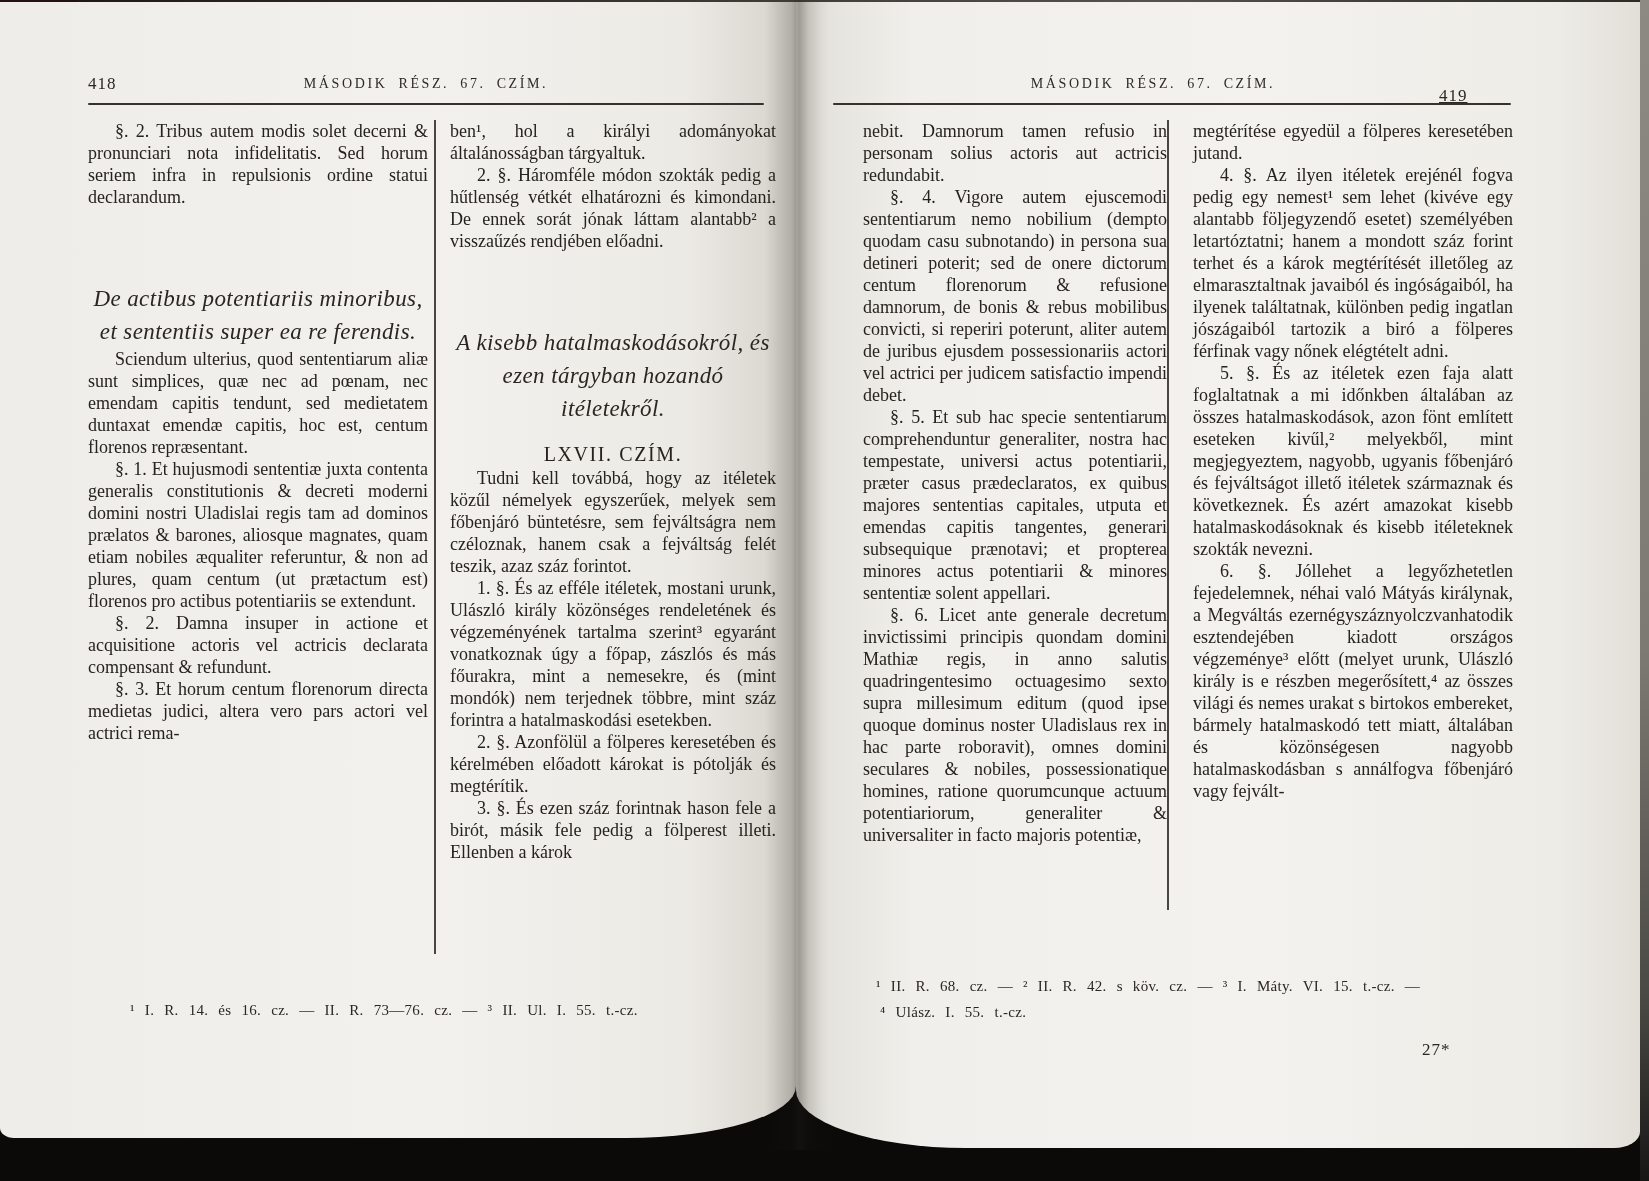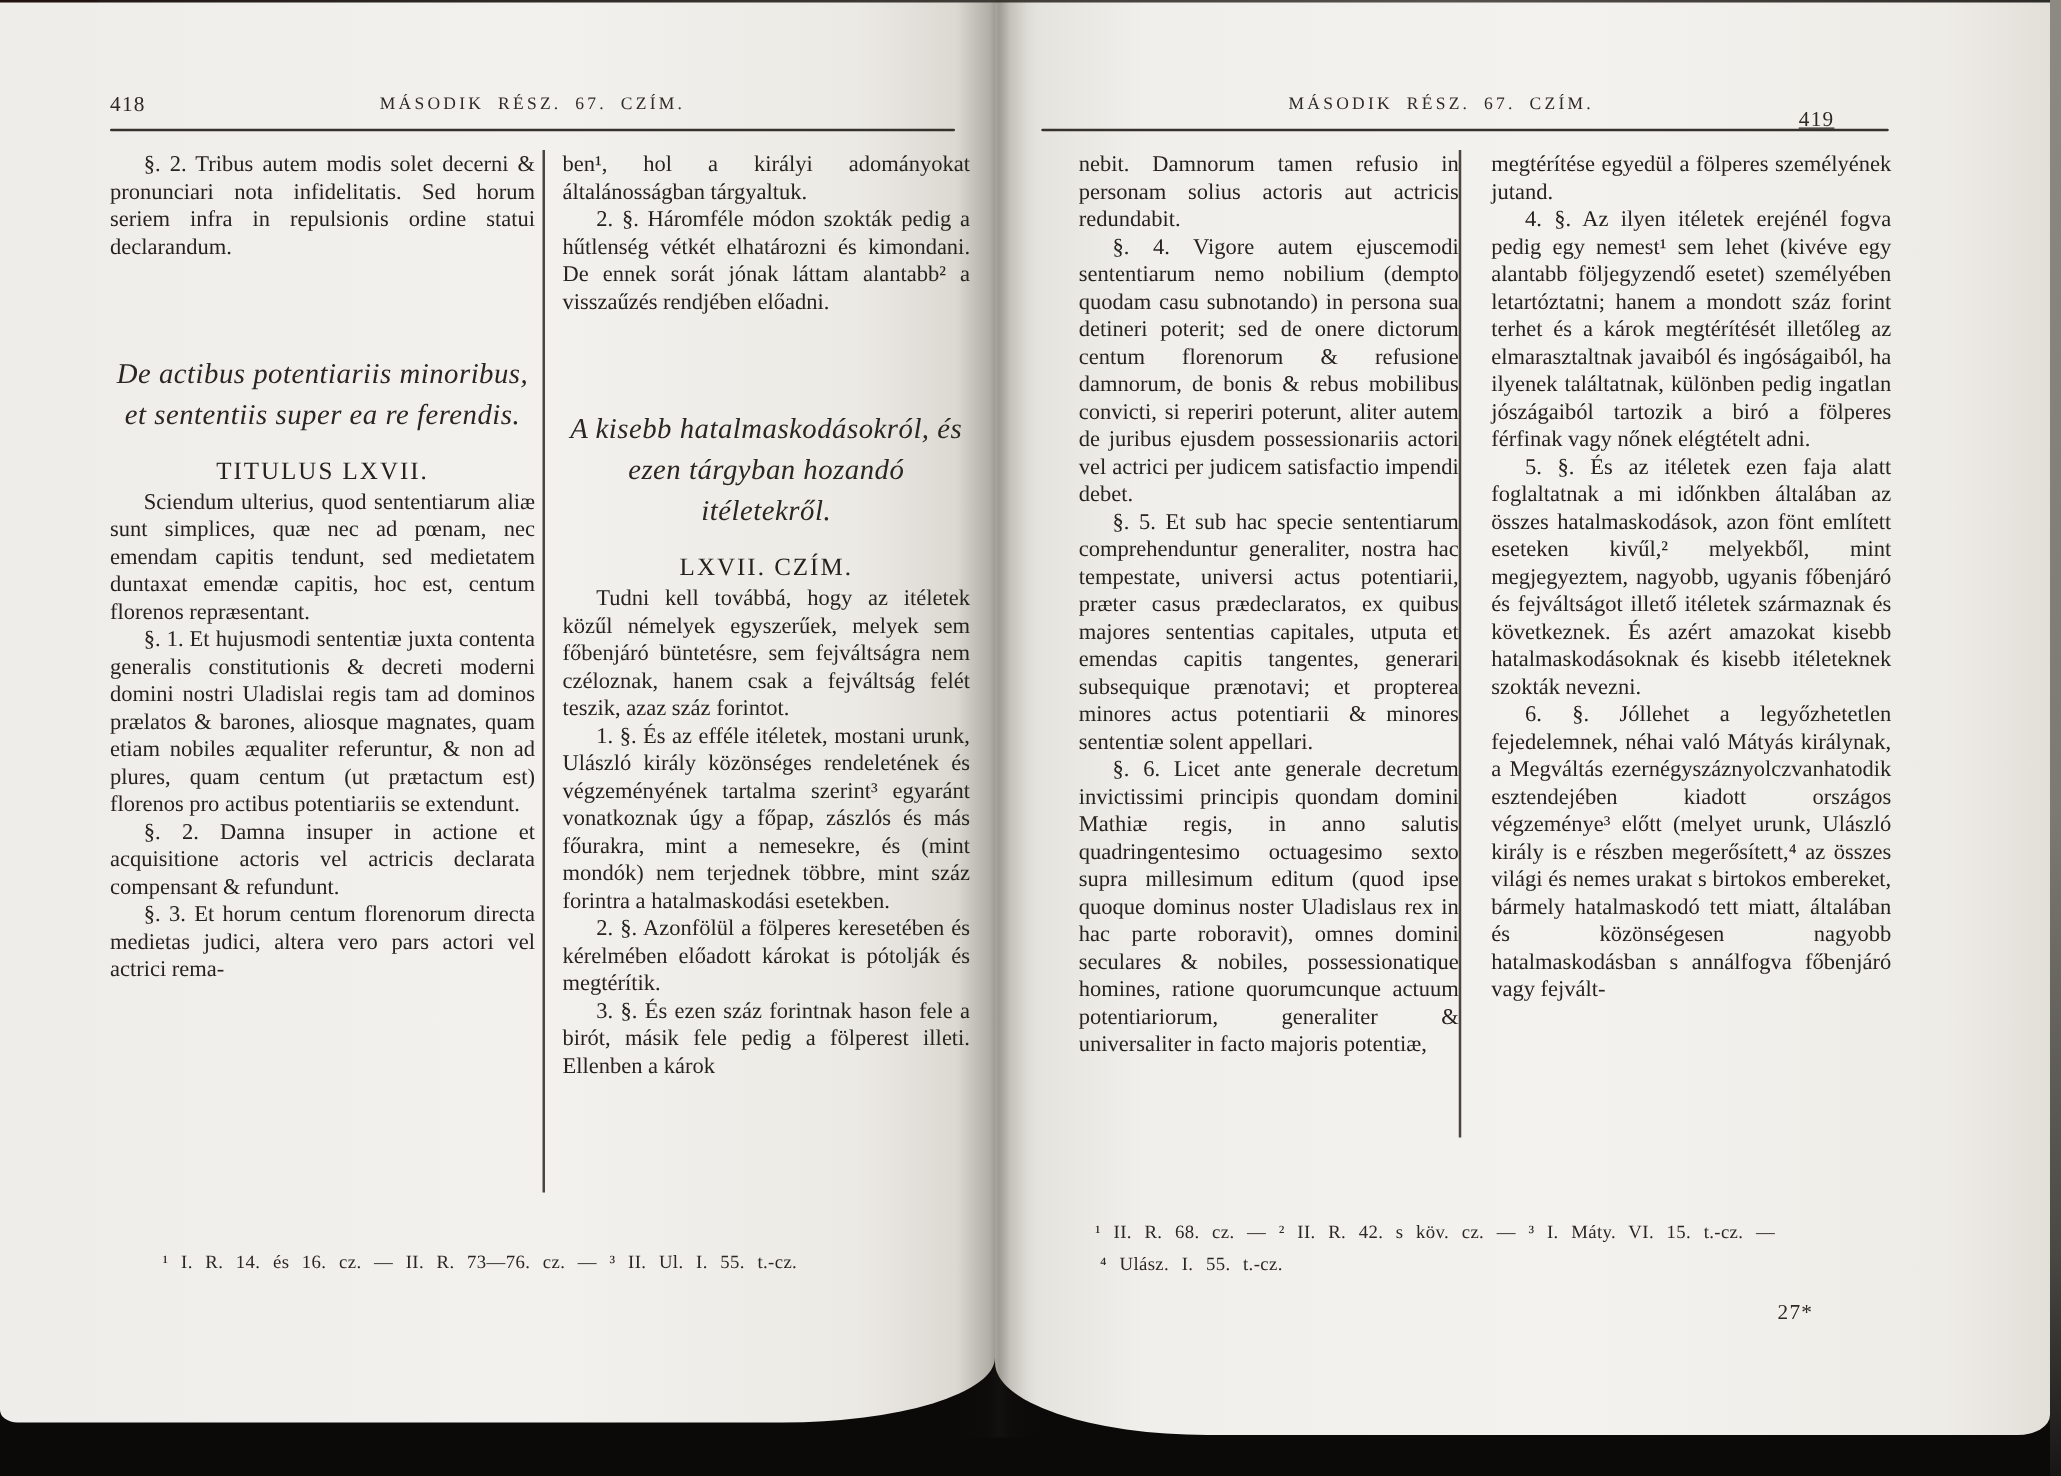--- a/index.html
+++ b/index.html
@@ -86,21 +86,20 @@
 
   <div class="page page-left">
     <div class="pagenum" style="left:88px;top:72px;">418</div>
     <div class="running-head" style="left:88px;top:74px;width:676px;">MÁSODIK RÉSZ. 67. CZÍM.</div>
     <div class="head-rule" style="left:88px;top:101px;width:676px;"></div>
     <div class="col-divider" style="left:434px;top:118px;height:834px;"></div>
 
     <div class="col" style="left:88px;top:118px;width:340px;">
       <p class="para ind">§. 2. Tribus autem modis solet decerni &amp; pronunciari nota infidelitatis. Sed horum seriem infra in repulsionis ordine statui declarandum.</p>
       <div class="head-italic gap-heading">De actibus potentiariis minoribus, et sententiis super ea re ferendis.</div>
-      <div class="head-caps">TITULUS LXVII.</div>
       <p class="para ind after-head">Sciendum ulterius, quod sententiarum aliæ sunt simplices, quæ nec ad pœnam, nec emendam capitis tendunt, sed medietatem duntaxat emendæ capitis, hoc est, centum florenos repræsentant.</p>
       <p class="para ind">§. 1. Et hujusmodi sententiæ juxta contenta generalis constitutionis &amp; decreti moderni domini nostri Uladislai regis tam ad dominos prælatos &amp; barones, aliosque magnates, quam etiam nobiles æqualiter referuntur, &amp; non ad plures, quam centum (ut prætactum est) florenos pro actibus potentiariis se extendunt.</p>
       <p class="para ind">§. 2. Damna insuper in actione et acquisitione actoris vel actricis declarata compensant &amp; refundunt.</p>
       <p class="para ind">§. 3. Et horum centum florenorum directa medietas judici, altera vero pars actori vel actrici rema-</p>
     </div>
 
     <div class="col" style="left:450px;top:118px;width:326px;">
       <p class="para">ben¹, hol a királyi adományokat általánosságban tárgyaltuk.</p>
       <p class="para ind">2. §. Háromféle módon szokták pedig a hűtlenség vétkét elhatározni és kimondani. De ennek sorát jónak láttam alantabb² a visszaűzés rendjében előadni.</p>
       <div class="head-italic gap-heading">A kisebb hatalmaskodásokról, és ezen tárgyban hozandó itéletekről.</div>
@@ -121,21 +120,21 @@
     <div class="col-divider" style="left:371px;top:118px;height:790px;"></div>
 
     <div class="col" style="left:67px;top:118px;width:304px;">
       <p class="para">nebit. Damnorum tamen refusio in personam solius actoris aut actricis redundabit.</p>
       <p class="para ind">§. 4. Vigore autem ejuscemodi sententiarum nemo nobilium (dempto quodam casu subnotando) in persona sua detineri poterit; sed de onere dictorum centum florenorum &amp; refusione damnorum, de bonis &amp; rebus mobilibus convicti, si reperiri poterunt, aliter autem de juribus ejusdem possessionariis actori vel actrici per judicem satisfactio impendi debet.</p>
       <p class="para ind">§. 5. Et sub hac specie sententiarum comprehenduntur generaliter, nostra hac tempestate, universi actus potentiarii, præter casus prædeclaratos, ex quibus majores sententias capitales, utputa et emendas capitis tangentes, generari subsequique prænotavi; et propterea minores actus potentiarii &amp; minores sententiæ solent appellari.</p>
       <p class="para ind gap-md">§. 6. Licet ante generale decretum invictissimi principis quondam domini Mathiæ regis, in anno salutis quadringentesimo octuagesimo sexto supra millesimum editum (quod ipse quoque dominus noster Uladislaus rex in hac parte roboravit), omnes domini seculares &amp; nobiles, possessionatique homines, ratione quorumcunque actuum potentiariorum, generaliter &amp; universaliter in facto majoris potentiæ,</p>
     </div>
 
     <div class="col" style="left:397px;top:118px;width:320px;">
-      <p class="para">megtérítése egyedül a fölperes személyének jutand.</p>
+      <p class="para">megtérítése egyedül a fölperes keresetében jutand.</p>
       <p class="para ind gap-lg">4. §. Az ilyen itéletek erejénél fogva pedig egy nemest¹ sem lehet (kivéve egy alantabb följegyzendő esetet) személyében letartóztatni; hanem a mondott száz forint terhet és a károk megtérítését illetőleg az elmarasztaltnak javaiból és ingóságaiból, ha ilyenek találtatnak, különben pedig ingatlan jószágaiból tartozik a biró a fölperes férfinak vagy nőnek elégtételt adni.</p>
       <p class="para ind">5. §. És az itéletek ezen faja alatt foglaltatnak a mi időnkben általában az összes hatalmaskodások, azon fönt említett eseteken kivűl,² melyekből, mint megjegyeztem, nagyobb, ugyanis főbenjáró és fejváltságot illető itéletek származnak és következnek. És azért amazokat kisebb hatalmaskodásoknak és kisebb itéleteknek szokták nevezni.</p>
       <p class="para ind">6. §. Jóllehet a legyőzhetetlen fejedelemnek, néhai való Mátyás királynak, a Megváltás ezernégyszáznyolczvanhatodik esztendejében kiadott országos végzeménye³ előtt (melyet urunk, Ulászló király is e részben megerősített,⁴ az összes világi és nemes urakat s birtokos embereket, bármely hatalmaskodó tett miatt, általában és közönségesen nagyobb hatalmaskodásban s annálfogva főbenjáró vagy fejvált-</p>
     </div>
 
     <div class="footnote fn-right" style="left:80px;top:972px;">¹ II. R. 68. cz. — ² II. R. 42. s köv. cz. — ³ I. Máty. VI. 15. t.-cz. —</div>
     <div class="footnote fn-right" style="left:84px;top:998px;">⁴ Ulász. I. 55. t.-cz.</div>
     <div class="signature-mark" style="left:626px;top:1038px;">27*</div>
   </div>
 

